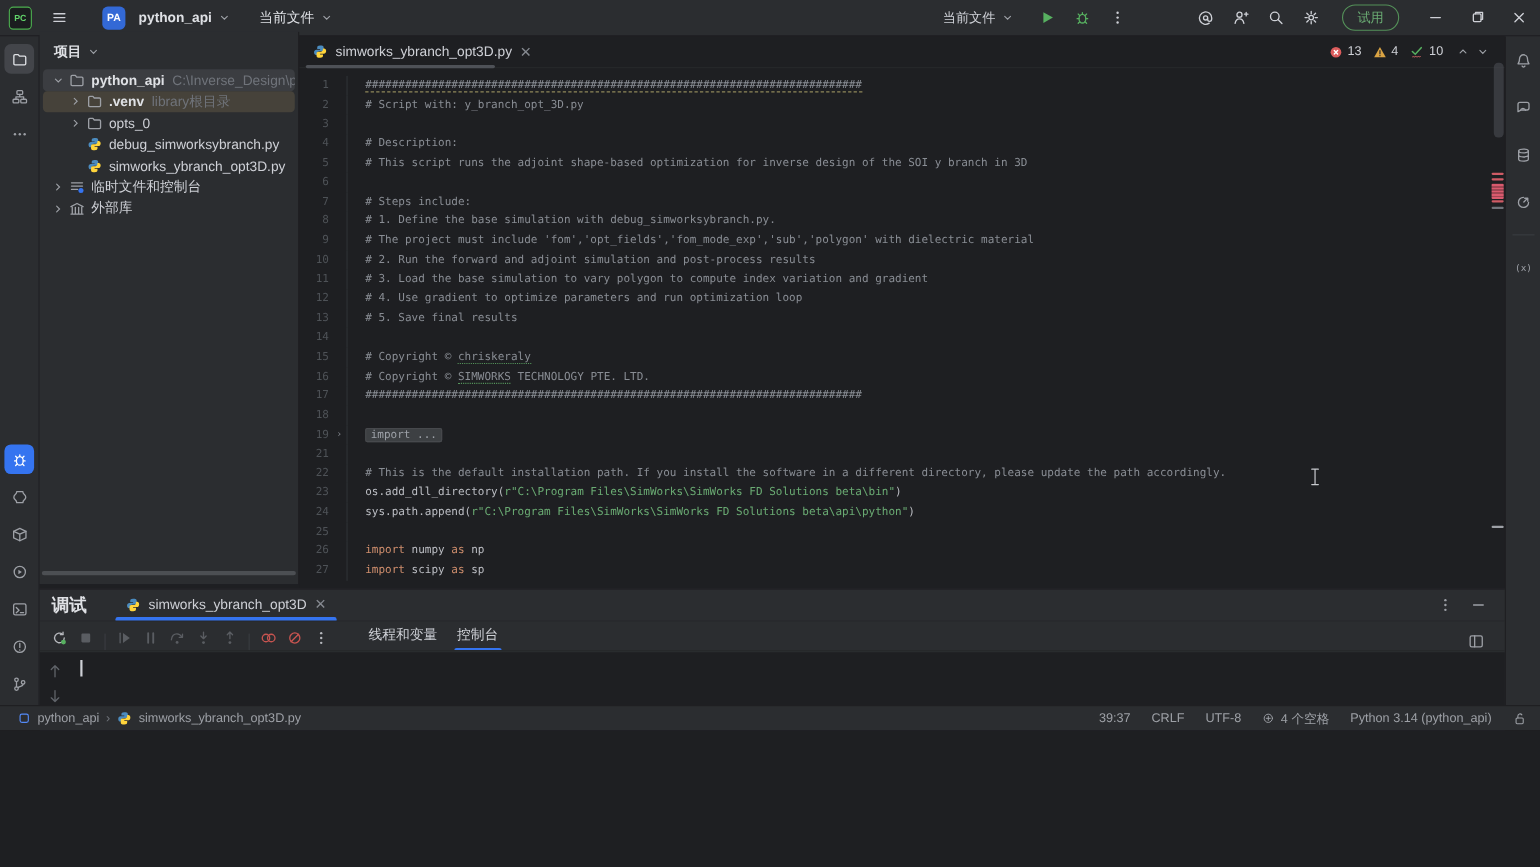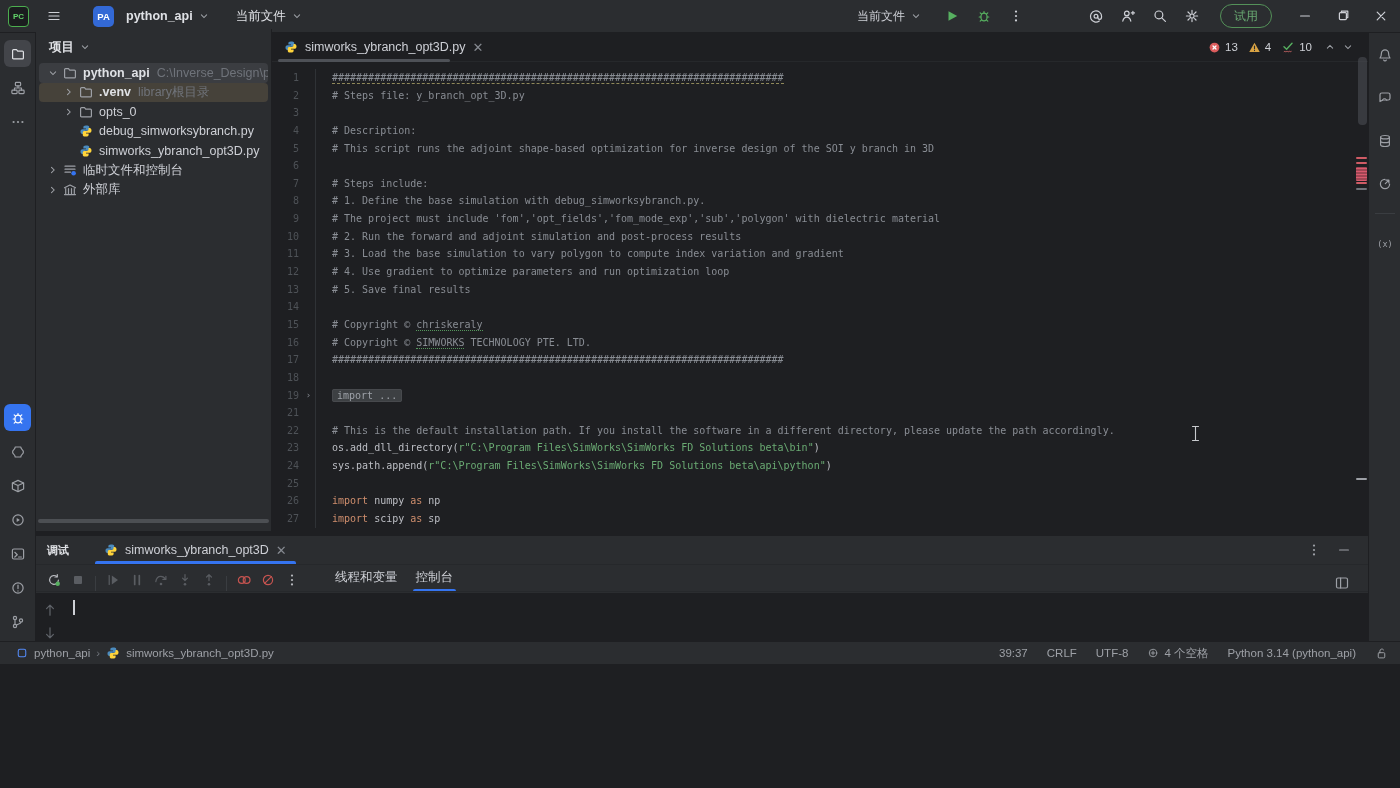--- a/index.html
+++ b/index.html
@@ -73,21 +73,21 @@
   .inspections { position:absolute; top:7px; right:14px; display:flex; align-items:center; gap:10px; font-size:11.5px; color:#ced0d6; }
   .insp-item { display:flex; align-items:center; gap:4px; }
   .insp-nav { display:flex; align-items:center; gap:6px; color:#9da0a6; margin-left:2px; }
   .vscroll { position:absolute; right:1px; top:24px; width:9px; height:68px; background:#4e5157; opacity:.55; border-radius:4px; }
   .mark { position:absolute; right:1px; width:11px; border-radius:1px; }
   .mouse-ibeam { position:absolute; left:919px; top:392px; width:9px; height:17px; color:#c8cace; }
 
   
   .debug { position:absolute; left:36px; right:32px; top:535px; height:230px; background:#2b2d30; border-top:1px solid #1e1f22; }
   .dheader { height:28px; display:flex; align-items:center; padding-left:11px; }
-  .dtitle { font-size:11px; font-weight:600; color:#dfe1e5; margin-right:24px; }
+  .dtitle { font-size:16px; font-weight:600; color:#dfe1e5; margin-right:24px; }
   .dtab { display:flex; align-items:center; gap:7px; height:100%; padding:0 11px; position:relative; color:#ced0d6; font-size:12.5px; }
   .dtab .close { color:#868a91; font-size:13px; }
   .dtab::after { content:""; position:absolute; left:2px; right:2px; bottom:0; height:3px; background:#3574f0; border-radius:2px 2px 0 0; }
   .dheader-right { margin-left:auto; display:flex; align-items:center; gap:14px; padding-right:16px; color:#9da0a6; }
   .dtoolbar { height:28px; border-top:1px solid #26282b; border-bottom:1px solid #26282b; display:flex; align-items:flex-end; padding:0 6px; }
   .dt-btn { width:24px; height:22px; display:flex; align-items:center; justify-content:center; border-radius:4px; color:#b6b8bd; }
   .dt-btn.dis { color:#5a5d62; }
   .dt-btn.red { color:#c75450; }
   .dsep { width:1px; height:15px; background:#3a3d41; margin:0 5px; }
   .dviews { display:flex; margin-left:22px; }
@@ -425,21 +425,21 @@
               <path fill="#ffd43b" d="M8.1 14.4c2.1 0 2.9-.9 2.9-2.1v-1.5h-3v-.7h3.8c1.4 0 2.5-1 2.5-2.7 0-1.6-.8-2.7-2.2-2.7H10.9v1.4c0 1.1-1 2-2.1 2H6.1c-1 0-1.8.8-1.8 1.9v2.3c0 1.2.9 2.1 2.1 2.1z"></path>
             </svg>
           </span>
         <span>simworks_ybranch_opt3D.py</span>
         <span class="close">✕</span>
       </div>
       <div class="tab-scrollthumb"></div>
     </div>
     <div class="code">
         <div class="code-line"><span class="gut"><span class="ln">1</span><span class="ga"></span></span><span class="lc"><span class="seg-cmtw">###########################################################################</span></span></div>
-        <div class="code-line"><span class="gut"><span class="ln">2</span><span class="ga"></span></span><span class="lc"><span class="seg-cmt"># Steps file: y_branch_opt_3D.py</span></span></div>
+        <div class="code-line"><span class="gut"><span class="ln">2</span><span class="ga"></span></span><span class="lc"><span class="seg-cmt"># Script with: y_branch_opt_3D.py</span></span></div>
         <div class="code-line"><span class="gut"><span class="ln">3</span><span class="ga"></span></span><span class="lc"></span></div>
         <div class="code-line"><span class="gut"><span class="ln">4</span><span class="ga"></span></span><span class="lc"><span class="seg-cmt"># Description:</span></span></div>
         <div class="code-line"><span class="gut"><span class="ln">5</span><span class="ga"></span></span><span class="lc"><span class="seg-cmt"># This script runs the adjoint shape-based optimization for inverse design of the SOI y branch in 3D</span></span></div>
         <div class="code-line"><span class="gut"><span class="ln">6</span><span class="ga"></span></span><span class="lc"></span></div>
         <div class="code-line"><span class="gut"><span class="ln">7</span><span class="ga"></span></span><span class="lc"><span class="seg-cmt"># Steps include:</span></span></div>
         <div class="code-line"><span class="gut"><span class="ln">8</span><span class="ga"></span></span><span class="lc"><span class="seg-cmt"># 1. Define the base simulation with debug_simworksybranch.py.</span></span></div>
         <div class="code-line"><span class="gut"><span class="ln">9</span><span class="ga"></span></span><span class="lc"><span class="seg-cmt"># The project must include 'fom','opt_fields','fom_mode_exp','sub','polygon' with dielectric material</span></span></div>
         <div class="code-line"><span class="gut"><span class="ln">10</span><span class="ga"></span></span><span class="lc"><span class="seg-cmt"># 2. Run the forward and adjoint simulation and post-process results</span></span></div>
         <div class="code-line"><span class="gut"><span class="ln">11</span><span class="ga"></span></span><span class="lc"><span class="seg-cmt"># 3. Load the base simulation to vary polygon to compute index variation and gradient</span></span></div>
         <div class="code-line"><span class="gut"><span class="ln">12</span><span class="ga"></span></span><span class="lc"><span class="seg-cmt"># 4. Use gradient to optimize parameters and run optimization loop</span></span></div>

